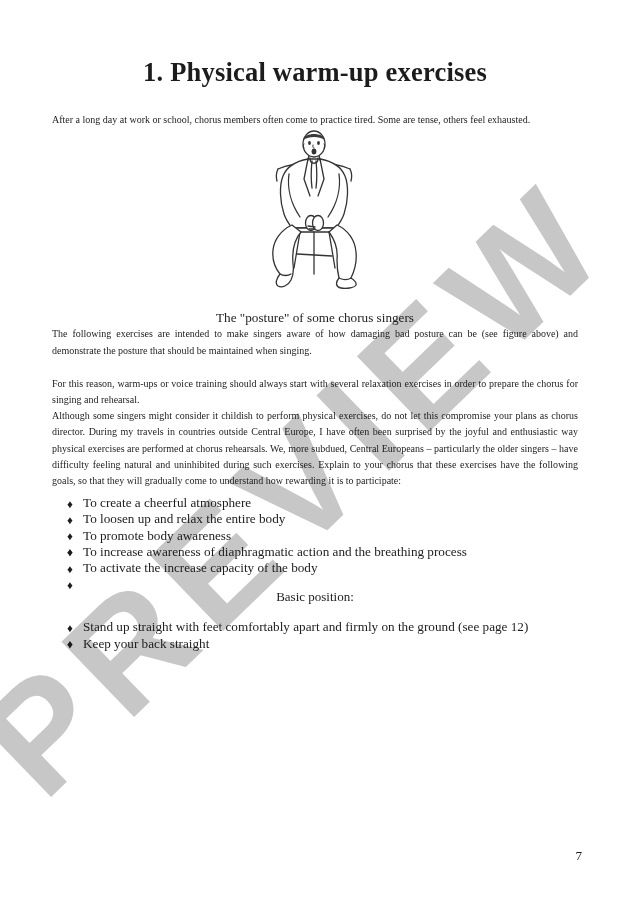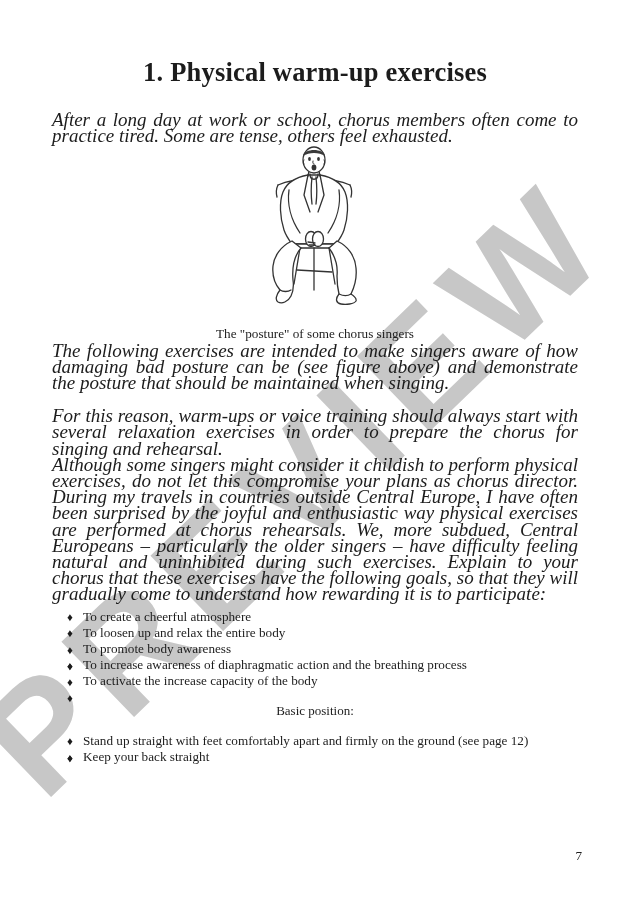--- a/index.html
+++ b/index.html
@@ -37,24 +37,23 @@
     z-index:1;
   }
   h1.title {
     font-size:26.5px;
     line-height:34px;
     font-weight:bold;
     text-align:center;
     letter-spacing:0.2px;
   }
   p.body-par {
-    font-size:19px;
+    font-size:10px;
     line-height:16.2px;
     text-align:justify;
-    font-style:italic;
   }
   .par-intro   { margin-top:23px; }
   .figure-wrap { margin-top:0; text-align:center; height:164px; }
   .figure-wrap svg { display:inline-block; }
   .caption {
     margin-top:18px;
     font-size:13.2px;
     line-height:16.2px;
     text-align:center;
   }

